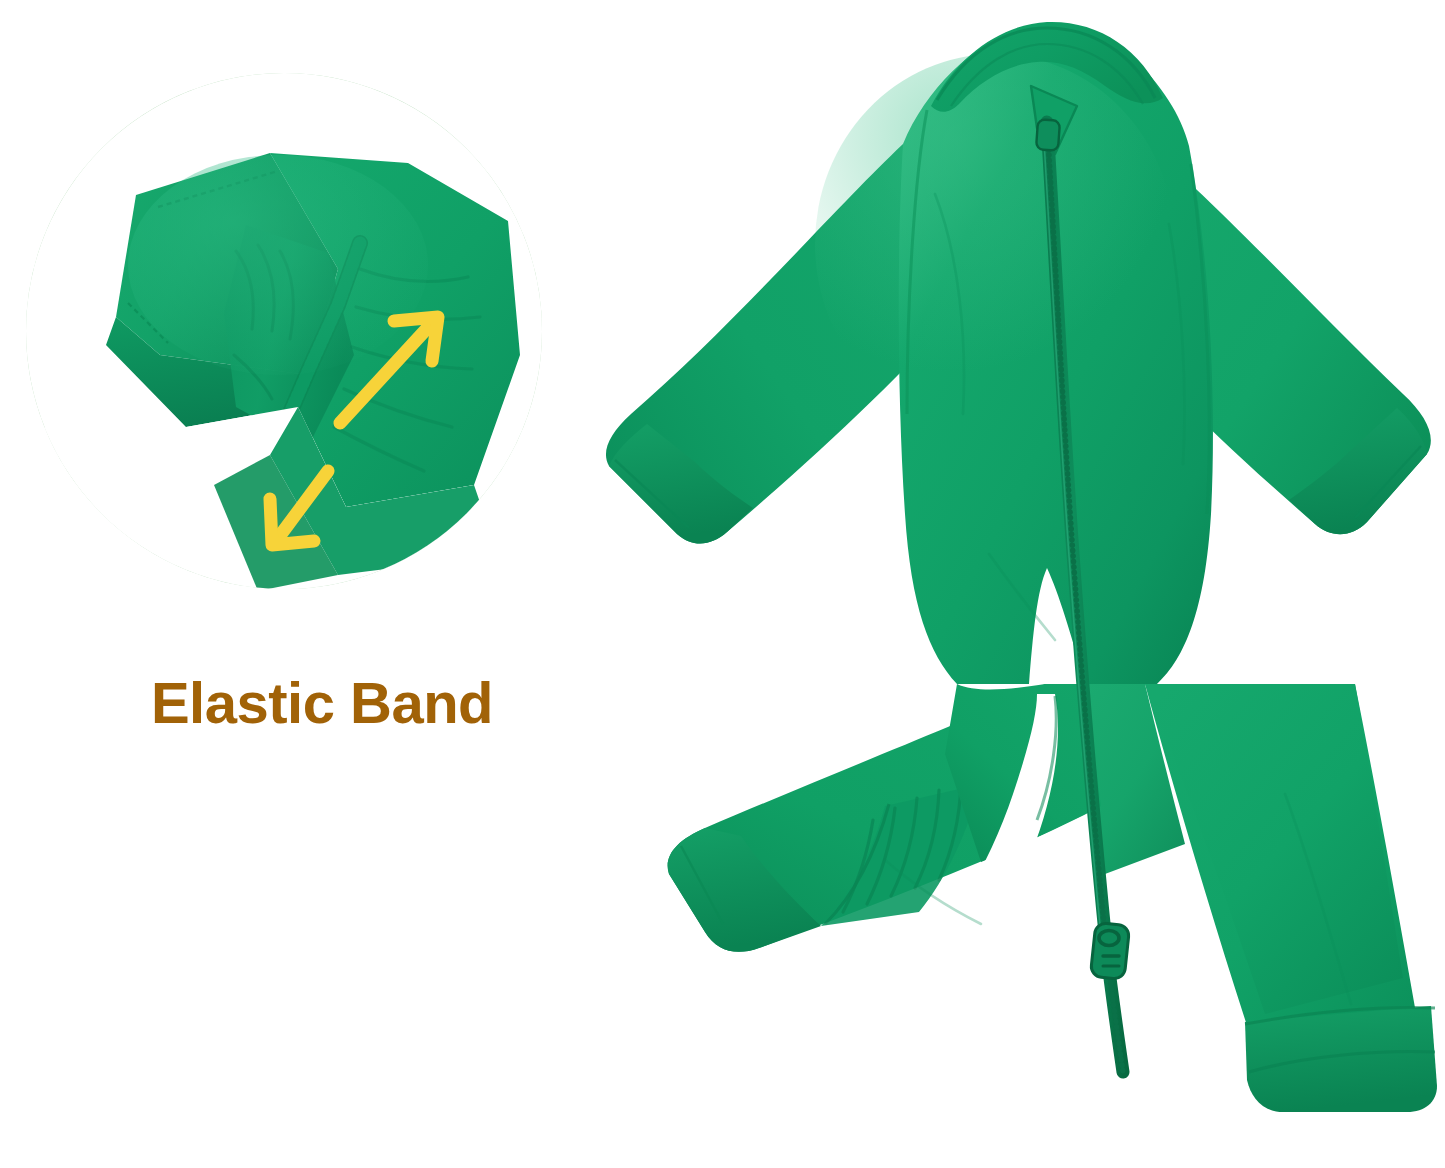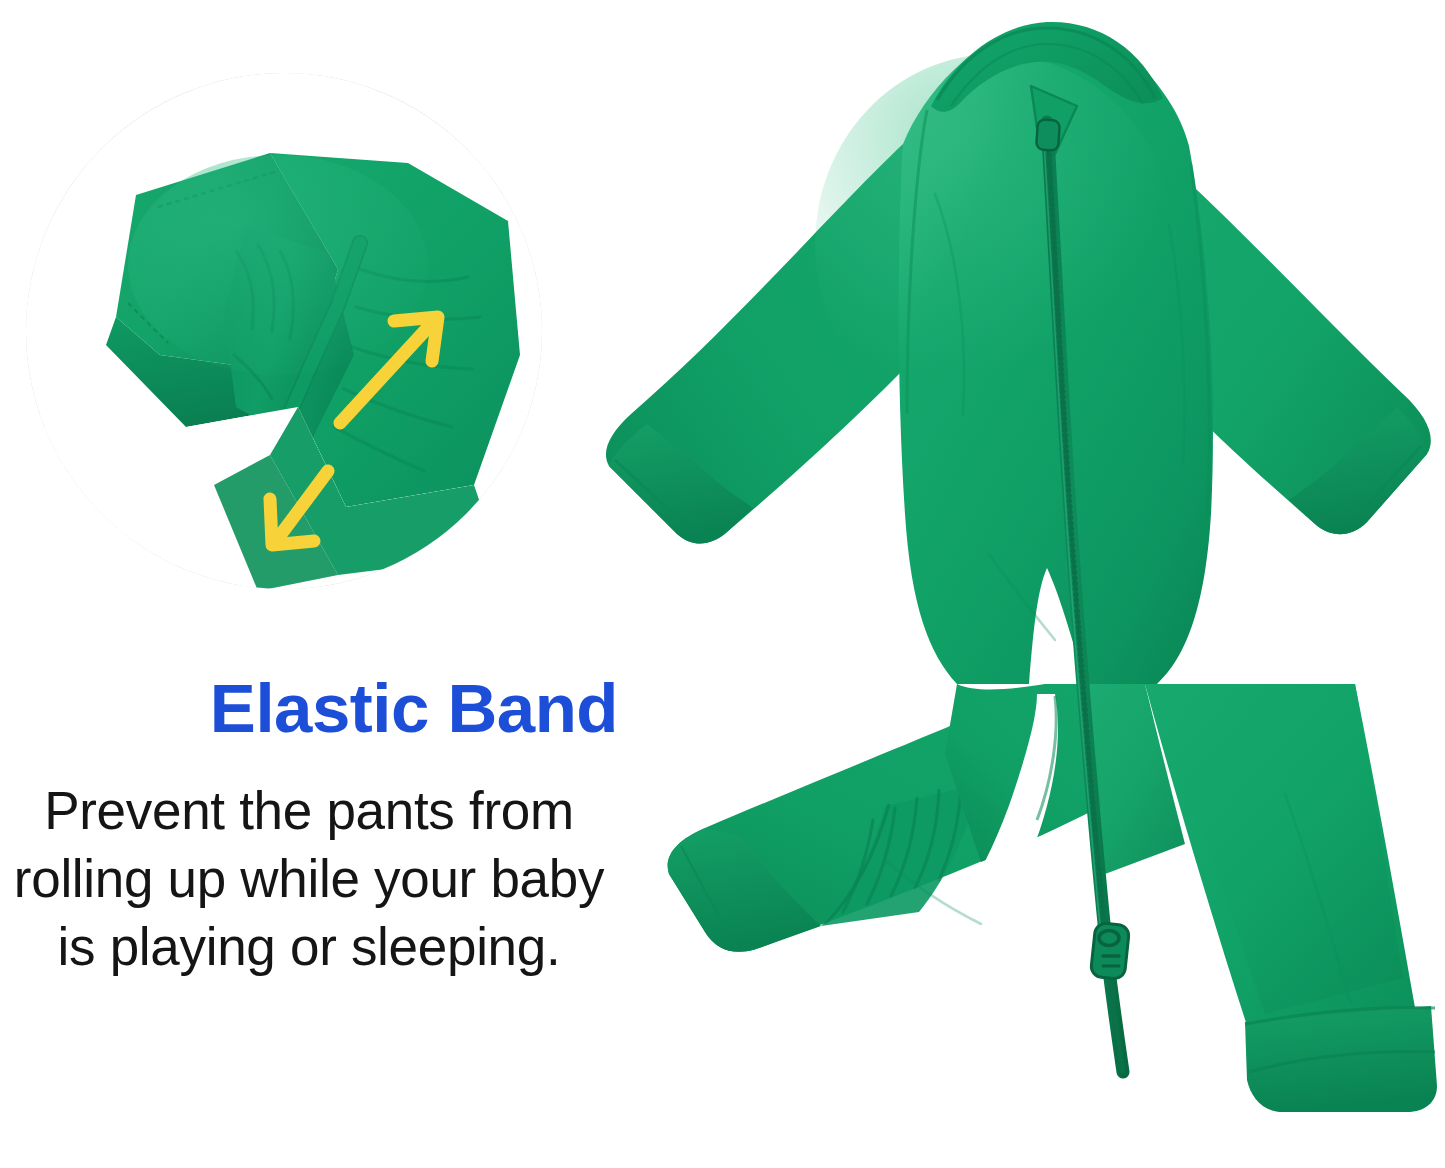--- a/index.html
+++ b/index.html
@@ -32,26 +32,26 @@
 
   #text-block {
     position: absolute;
     left: 0px;
     top: 672px;
     width: 618px;
   }
   #feature-heading {
     margin: 0;
     padding: 0 0 0 26px;
-    font-size: 69px;
+    font-size: 58px;
     font-weight: 700;
     letter-spacing: -0.5px;
     line-height: 1.06;
-    color: #1d4ed8;
-    text-align: right;
+    color: #a16207;
+    text-align: center;
     white-space: nowrap;
   }
   #feature-desc {
     margin: 0;
     padding: 32px 10px 0 10px;
     font-size: 53px;
     font-weight: 400;
     line-height: 1.28;
     color: #151515;
     text-align: center;
@@ -157,21 +157,20 @@
         <g>
           <path d="M 320 416 L 268 486" fill="none" stroke="#f7d339" stroke-width="13" stroke-linecap="round" stroke-linejoin="round"></path>
           <path d="M 262 444 L 264 490 L 306 486" fill="none" stroke="#f7d339" stroke-width="13" stroke-linecap="round" stroke-linejoin="round"></path>
         </g>
       </g>
     </svg>
   </div>
 
   <div id="text-block">
     <h1 id="feature-heading">Elastic Band</h1>
-    <p id="feature-desc">Prevent the pants from rolling up while your baby is playing or sleeping.</p>
   </div>
 
   <div id="romper">
     <svg viewBox="0 0 862 1180" xmlns="http://www.w3.org/2000/svg">
       <defs>
         <linearGradient id="bodyG" x1="0.12" y1="0.05" x2="0.92" y2="0.95">
           <stop offset="0%" stop-color="#2ab77e"></stop>
           <stop offset="22%" stop-color="#14a76c"></stop>
           <stop offset="55%" stop-color="#10a066"></stop>
           <stop offset="85%" stop-color="#0d9560"></stop>

